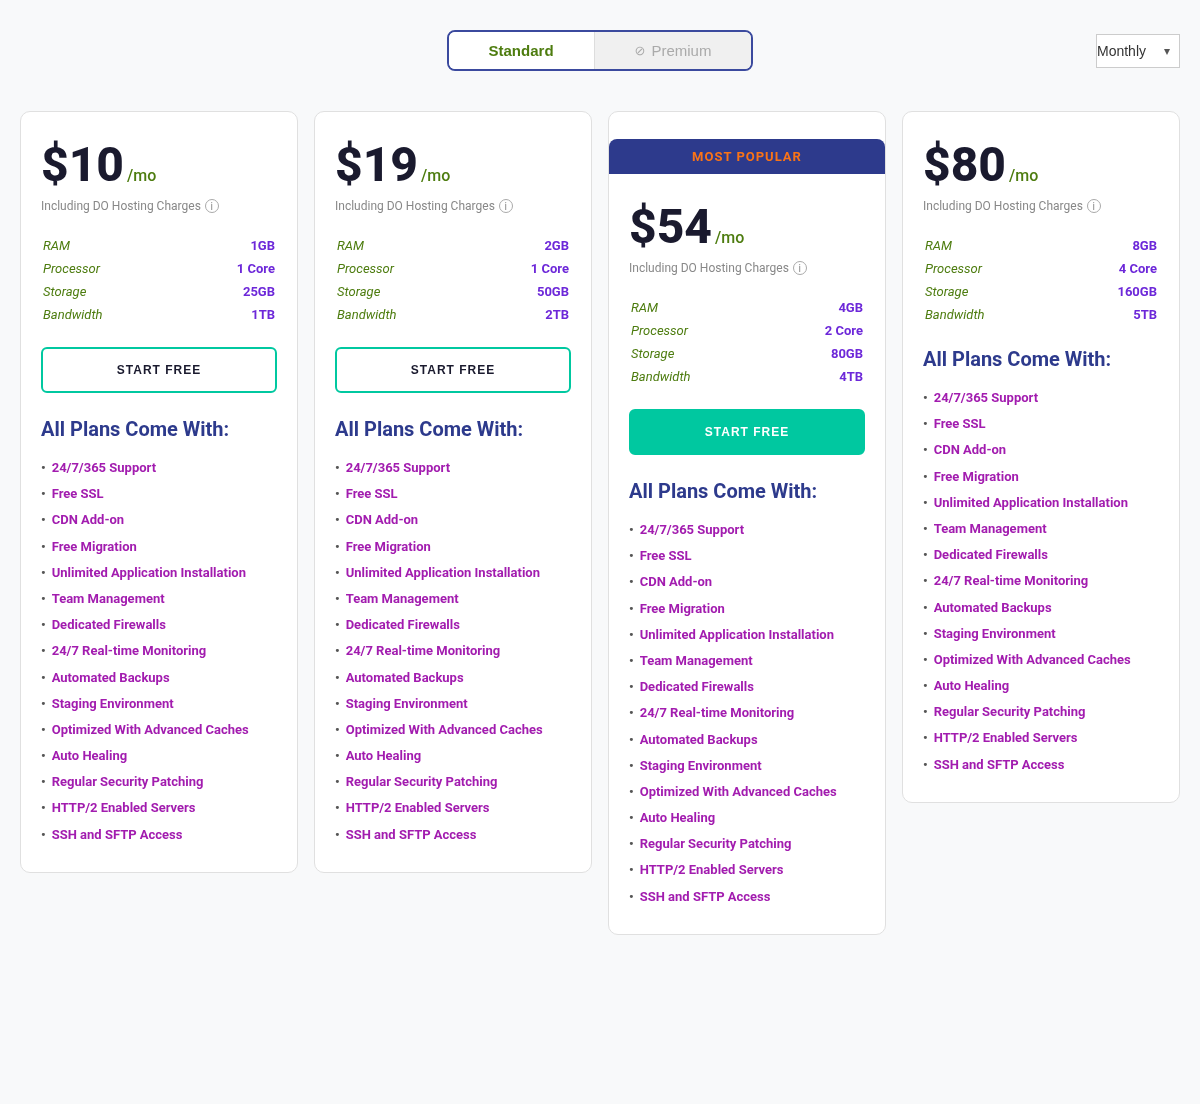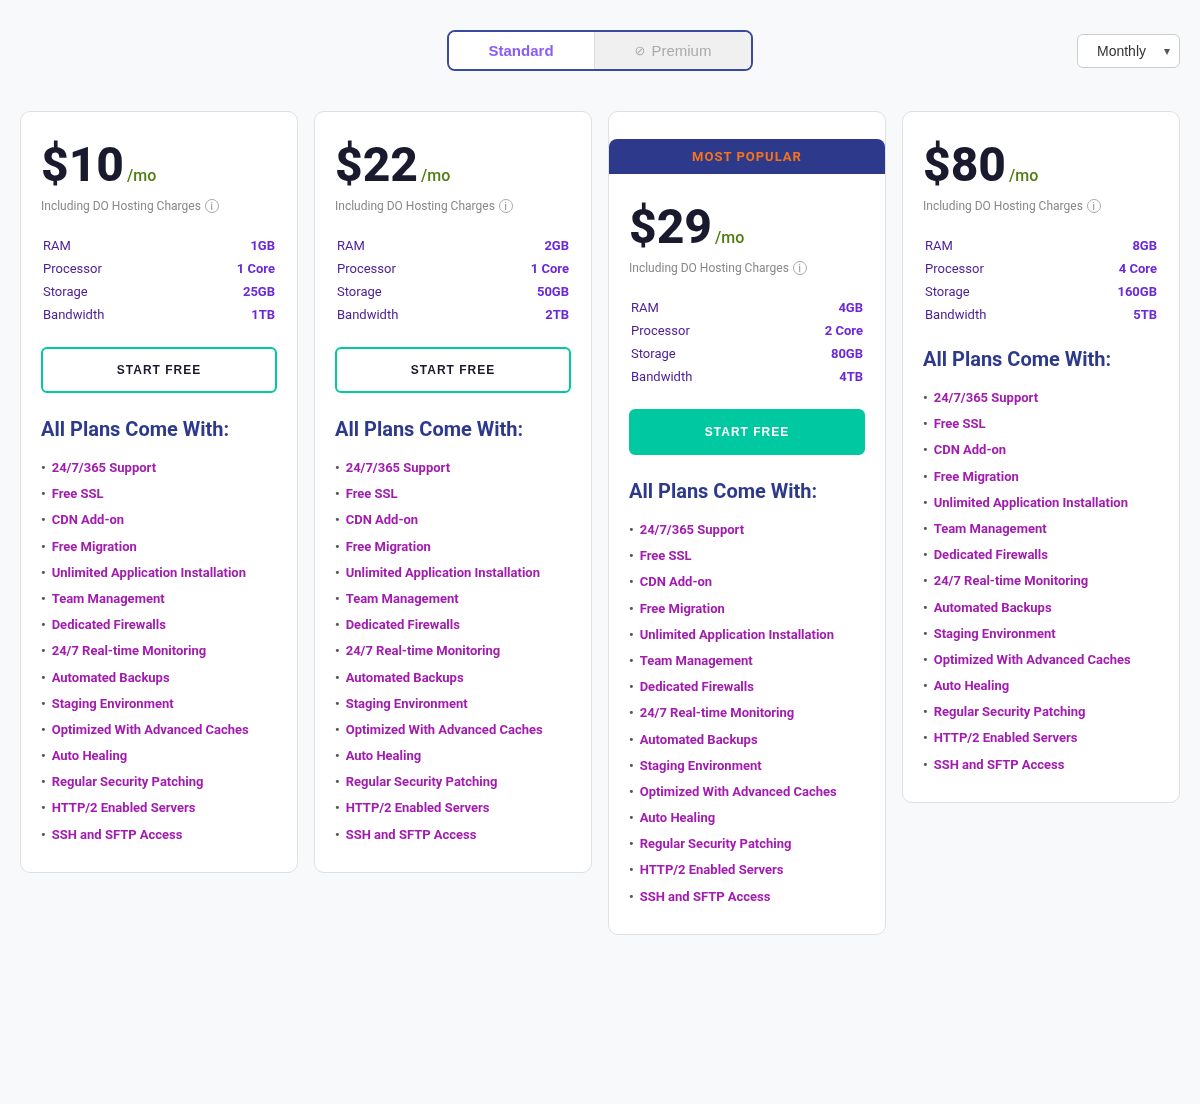--- a/index.html
+++ b/index.html
@@ -30,21 +30,21 @@
       border: none;
       background: white;
       cursor: pointer;
       font-size: 15px;
       font-weight: 600;
       color: #3b4a9e;
     }
 
     .tab-btn.active {
       background: white;
-      color: #8b5cf6;
+      color: #4d7c0f;
       font-weight: 700;
     }
 
     .tab-btn.inactive {
       background: #f0f0f0;
       color: #aaa;
       font-weight: 400;
       border-left: 1px solid #ddd;
       display: flex;
       align-items: center;
@@ -55,23 +55,23 @@
       font-size: 13px;
       color: #aaa;
     }
 
     .billing-select-wrap {
       position: absolute;
       right: 0;
     }
 
     .billing-select {
-      padding: 8px 32px 8px 19px;
+      padding: 8px 32px 8px 0;
       border: 1px solid #ccc;
-      border-radius: 6px;
+      border-radius: 0;
       background: white;
       font-size: 14px;
       color: #333;
       cursor: pointer;
       appearance: none;
       -webkit-appearance: none;
       padding-right: 28px;
     }
 
     .select-wrapper {
@@ -168,22 +168,23 @@
       cursor: pointer;
     }
 
     .specs-table {
       width: 100%;
       margin-bottom: 20px;
       font-size: 13px;
     }
 
     .specs-table tr td:first-child {
-      color: #4c1d95;
+      color: #4d7c0f;
       padding: 3px 0;
+      font-style: italic;
     }
 
     .specs-table tr td:last-child {
       font-weight: 700;
       color: #6d28d9;
       text-align: right;
     }
 
     .plan-btn {
       display: block;
@@ -328,21 +329,21 @@
 
     <li>SSH and SFTP Access</li>
 
       </ul>
     </div>
   </div>
     <div class="plan-card">
 
     <div class="plan-card-inner">
       <div class="price-row">
-        <span class="price-dollar">$22</span>
+        <span class="price-dollar">$19</span>
         <span class="price-per">/mo</span>
       </div>
       <div class="hosting-note">
         Including DO Hosting Charges
         <span class="info-icon">i</span>
       </div>
       <table class="specs-table">
 
     <tbody>
             <tr>
@@ -401,21 +402,21 @@
 
     <li>SSH and SFTP Access</li>
 
       </ul>
     </div>
   </div>
     <div class="plan-card popular">
     <div class="popular-badge">MOST POPULAR</div>
     <div class="plan-card-inner">
       <div class="price-row">
-        <span class="price-dollar">$29</span>
+        <span class="price-dollar">$54</span>
         <span class="price-per">/mo</span>
       </div>
       <div class="hosting-note">
         Including DO Hosting Charges
         <span class="info-icon">i</span>
       </div>
       <table class="specs-table">
 
     <tbody>
             <tr>

